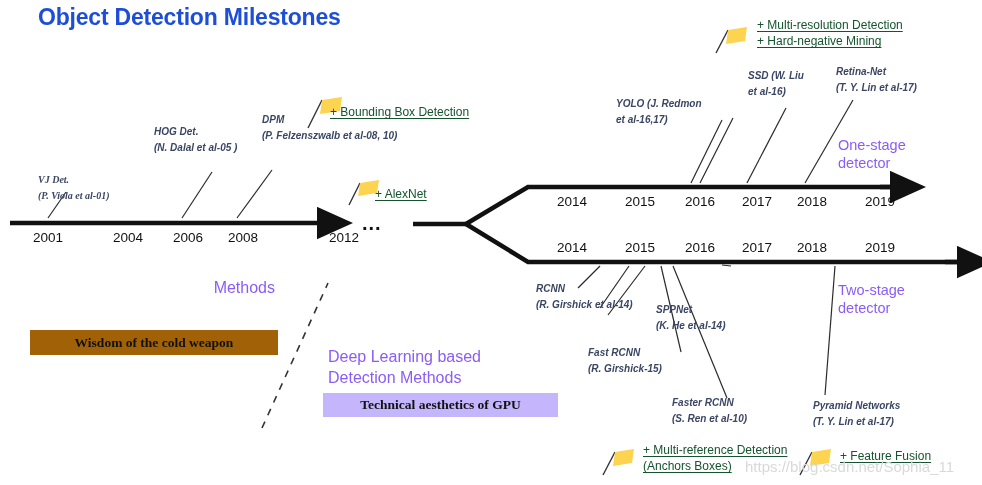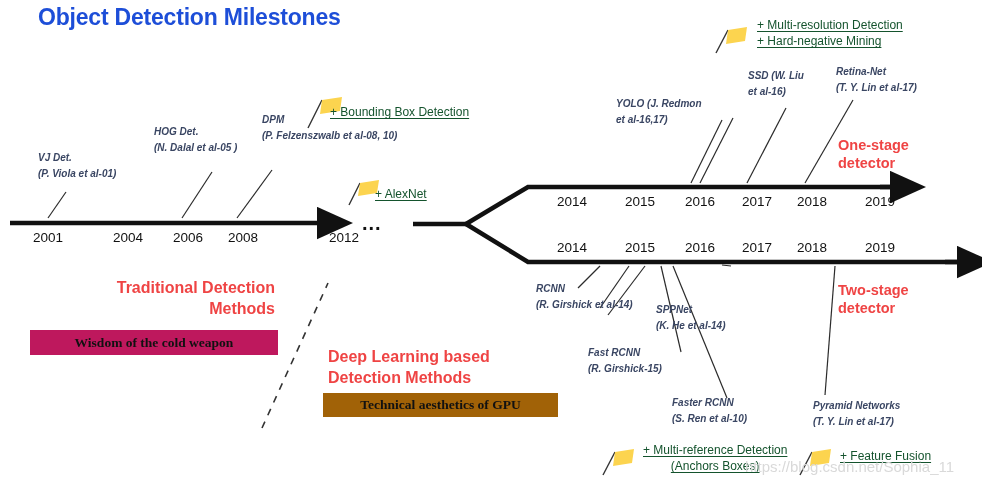--- a/index.html
+++ b/index.html
@@ -32,42 +32,42 @@
   
   .paper {
     color: #3a4663;
     font-style: italic; font-weight: bold;
     font-size: 10px; line-height: 15.5px;
     white-space: nowrap;
   }
 
   
   .callout {
-    color: #ef4444; font-weight: bold; font-size: 14.5px;
+    color: #8b5cf6; font-weight: normal; font-size: 14.5px;
     line-height: 18px; white-space: nowrap;
   }
   .callout.right { text-align: right; transform: translateX(-100%); }
 
   
   .annot {
     font-size: 12px; color: #14532d; line-height: 16px;
     white-space: nowrap;
   }
   .annot span { text-decoration: underline; text-underline-offset: 2px; }
 
   
   .chip {
     font-family: "Liberation Serif", serif;
     font-weight: bold; font-size: 13.5px; color: #111;
     text-align: center;
     display:flex; align-items:center; justify-content:center;
     white-space: nowrap;
   }
-  .chip.teal { background: #be185d; }
-  .chip.pink { background: #a16207; }
+  .chip.teal { background: #a16207; }
+  .chip.pink { background: #c4b5fd; }
 
   .ellipsis {
     font-size: 20px; font-weight: bold; color:#111; letter-spacing: 1px;
     line-height: 10px;
   }
 
   .wm {
     color: #d9d9d9; font-size: 15px; white-space: nowrap;
     font-family: "Liberation Sans", sans-serif;
   }
@@ -161,21 +161,21 @@
   <div class="abs year" style="left:812px; top:194px;">2018</div>
   <div class="abs year" style="left:880px; top:194px;">2019</div>
 
   <div class="abs year" style="left:572px; top:240px;">2014</div>
   <div class="abs year" style="left:640px; top:240px;">2015</div>
   <div class="abs year" style="left:700px; top:240px;">2016</div>
   <div class="abs year" style="left:757px; top:240px;">2017</div>
   <div class="abs year" style="left:812px; top:240px;">2018</div>
   <div class="abs year" style="left:880px; top:240px;">2019</div>
 
-  <div class="abs paper" style="left:38px; top:150px;">
+  <div class="abs paper" style="left:38px; top:172px;font-family:Liberation Serif, serif;">
     <div>VJ Det.</div>
     <div>(P. Viola et al-01)</div>
   </div>
   <div class="abs paper" style="left:110px; top:124px;margin-left:44px;">
     <div>HOG Det.</div>
     <div>(N. Dalal et al-05 )</div>
   </div>
   <div class="abs paper" style="left:262px; top:112px;">
     <div>DPM</div>
     <div>(P. Felzenszwalb et al-08, 10)</div>
@@ -227,30 +227,29 @@
   <div class="abs annot" style="left:330px; top:104px;">
     <span>+ Bounding Box Detection</span>
   </div>
   <div class="abs annot" style="left:375px; top:186px;">
     <span>+ AlexNet</span>
   </div>
   <div class="abs annot" style="left:757px; top:17px;">
     <div><span>+ Multi-resolution Detection</span></div>
     <div><span>+ Hard-negative Mining</span></div>
   </div>
-  <div class="abs annot" style="left:643px; top:442px; text-align:center;">
+  <div class="abs annot" style="left:643px; top:442px; text-align:left;">
     <div><span>+ Multi-reference Detection</span></div>
     <div><span>(Anchors Boxes)</span></div>
   </div>
   <div class="abs annot" style="left:840px; top:448px;">
     <span>+ Feature Fusion</span>
   </div>
 
   <div class="abs callout right" style="left:275px; top:277px; font-size:16px; line-height:21px;">
-    <div>Traditional Detection</div>
     <div>Methods</div>
   </div>
   <div class="abs chip teal" style="left:30px; top:330px; width:248px; height:25px;">Wisdom of the cold weapon</div>
 
   <div class="abs callout" style="left:328px; top:346px; font-size:16px; line-height:21px;">
     <div>Deep Learning based</div>
     <div>Detection Methods</div>
   </div>
   <div class="abs chip pink" style="left:323px; top:393px; width:235px; height:24px;">Technical aesthetics of GPU</div>
 

